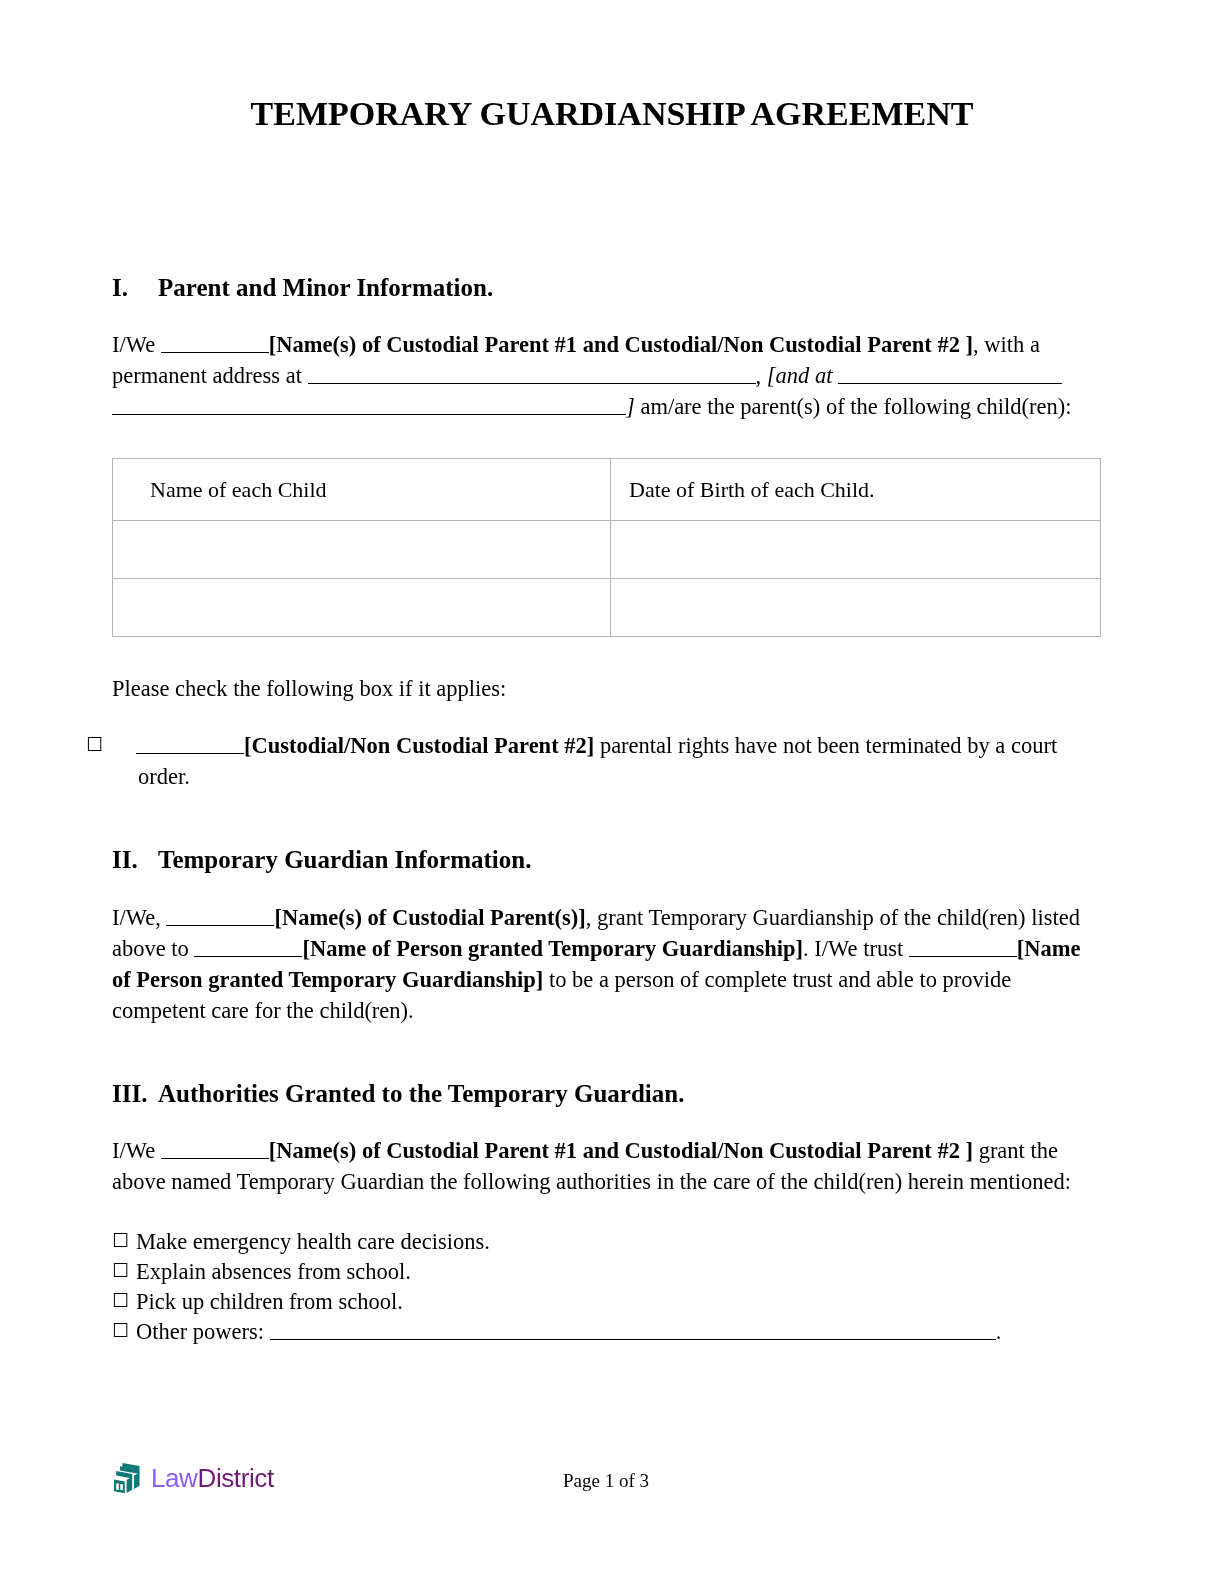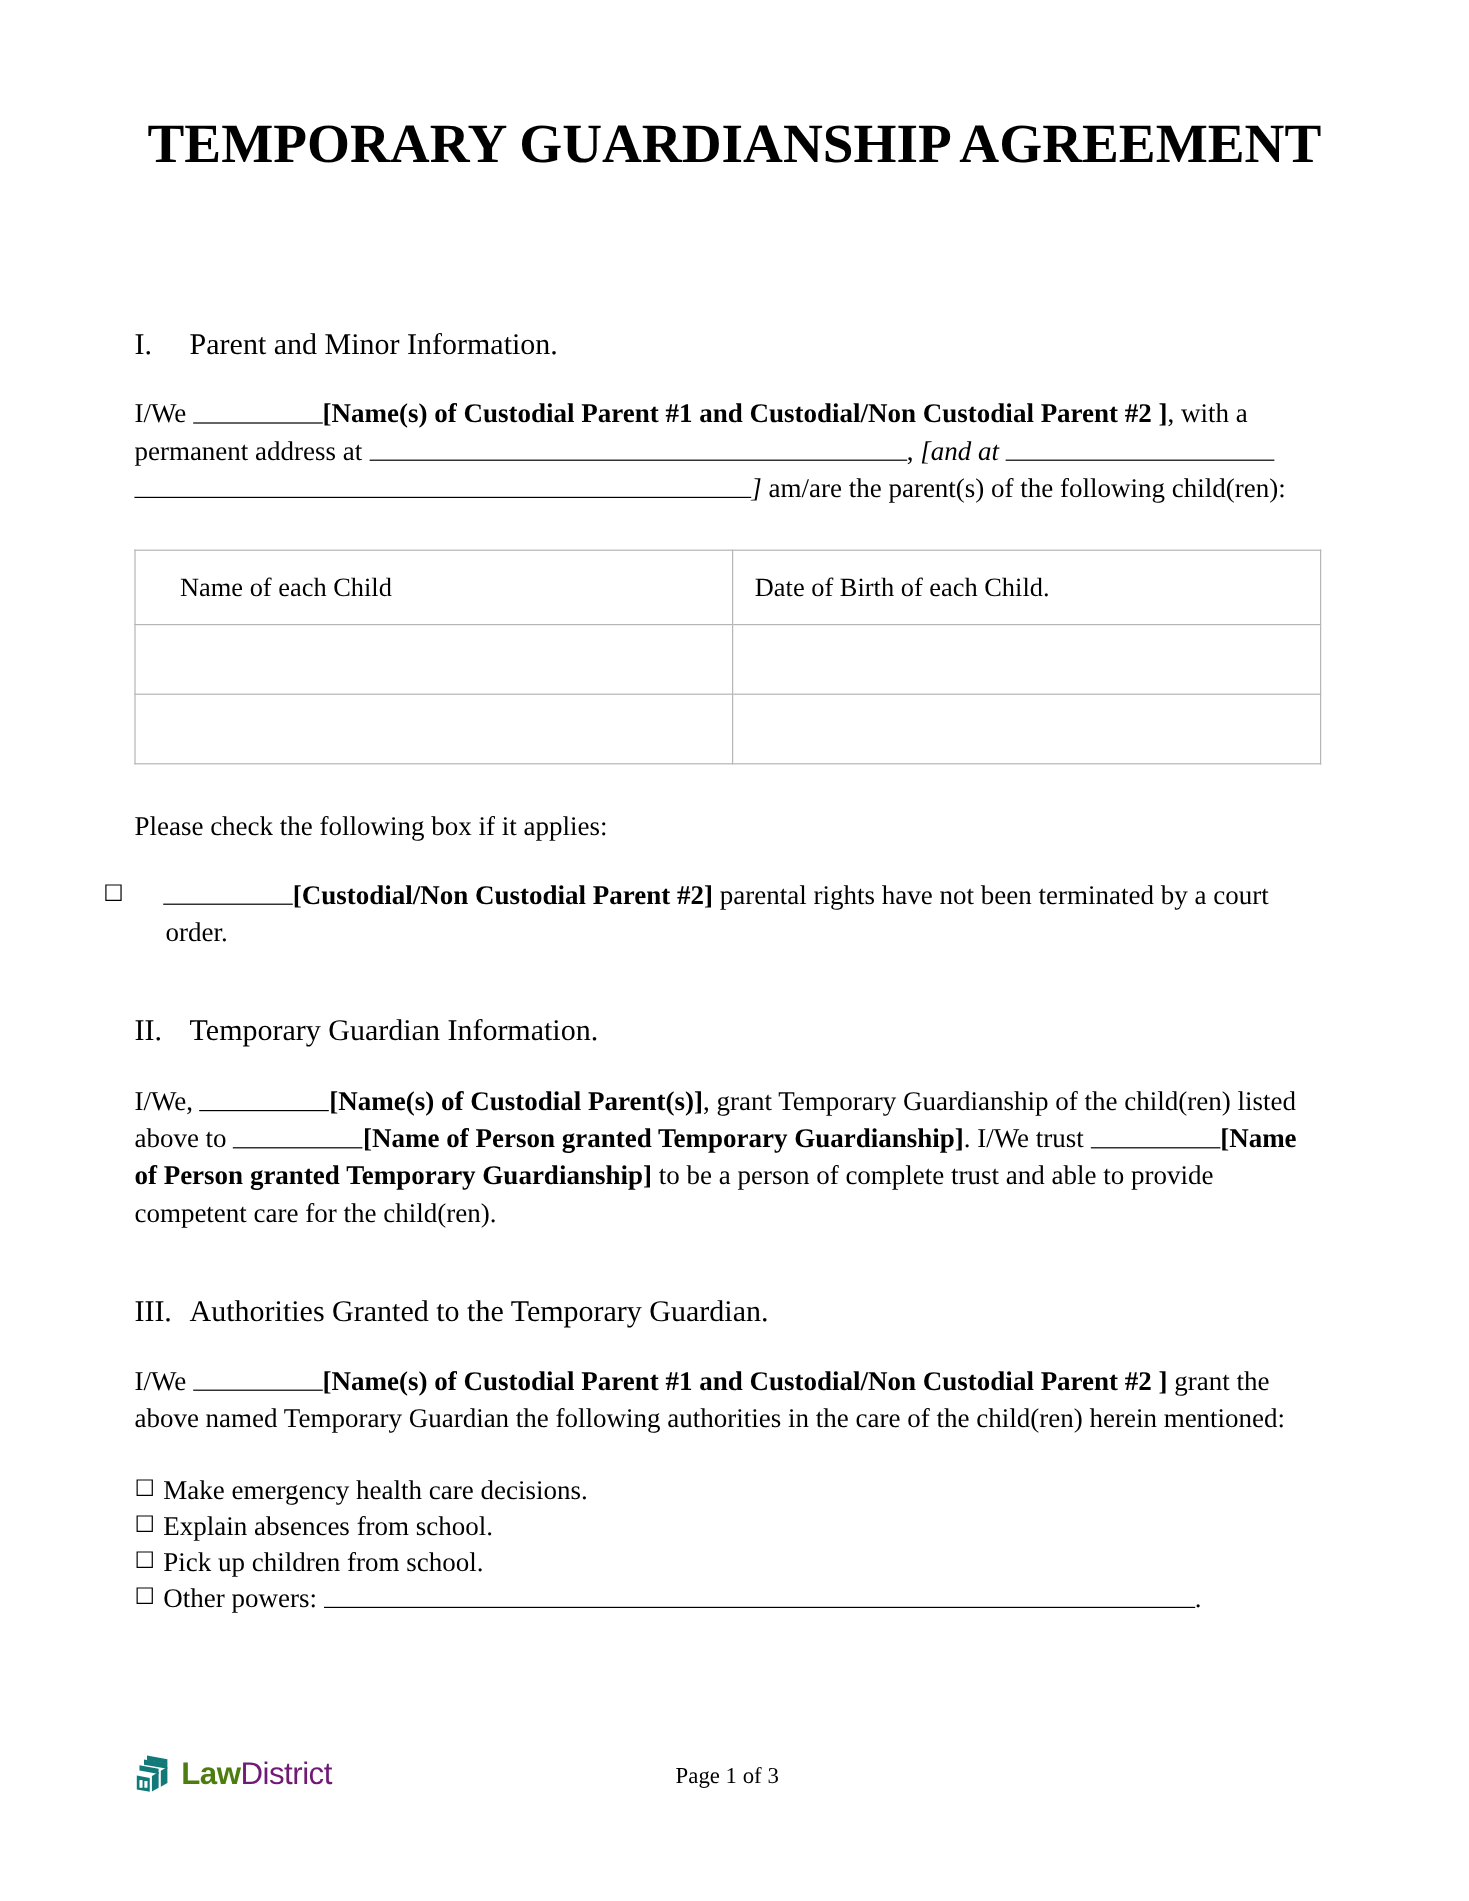--- a/index.html
+++ b/index.html
@@ -23,38 +23,38 @@
     overflow: hidden;
   }
 
   
   .doc-title {
     position: absolute;
     left: 0;
     top: 96px;
     width: 1224px;
     text-align: center;
-    font-size: 46px;
+    font-size: 34px;
     font-weight: bold;
     letter-spacing: 0px;
     line-height: 1.05;
     white-space: nowrap;
   }
 
   
   .content {
     position: absolute;
     left: 112px;
     top: 272px;
     width: 988px;
   }
 
   h2.section-heading {
     font-size: 25px;
-    font-weight: normal;
+    font-weight: bold;
     margin: 0 0 26px 0;
     line-height: 1.25;
     white-space: nowrap;
   }
   h2.section-heading .num-i   { display: inline-block; width: 46px; }
   h2.section-heading .num-ii  { display: inline-block; width: 46px; }
   h2.section-heading .num-iii { display: inline-block; width: 46px; }
 
   p.body-text {
     font-size: 22.5px;
@@ -148,21 +148,21 @@
     align-items: center;
     gap: 9px;
   }
   .brand-mark { width: 30px; height: 32px; display: block; }
   .brand-text {
     font-family: "Liberation Sans", "DejaVu Sans", sans-serif;
     font-size: 26px;
     letter-spacing: -0.4px;
     line-height: 1;
   }
-  .brand-text .law { font-weight: bold; color: #4d7c0f; }
+  .brand-text .law { font-weight: normal; color: #8b5cf6; }
   .brand-text .district { font-weight: normal; color: #701a75; }
 
   .page-number {
     position: absolute;
     left: 0;
     top: 8px;
     width: 988px;
     text-align: center;
     font-size: 19px;
   }

